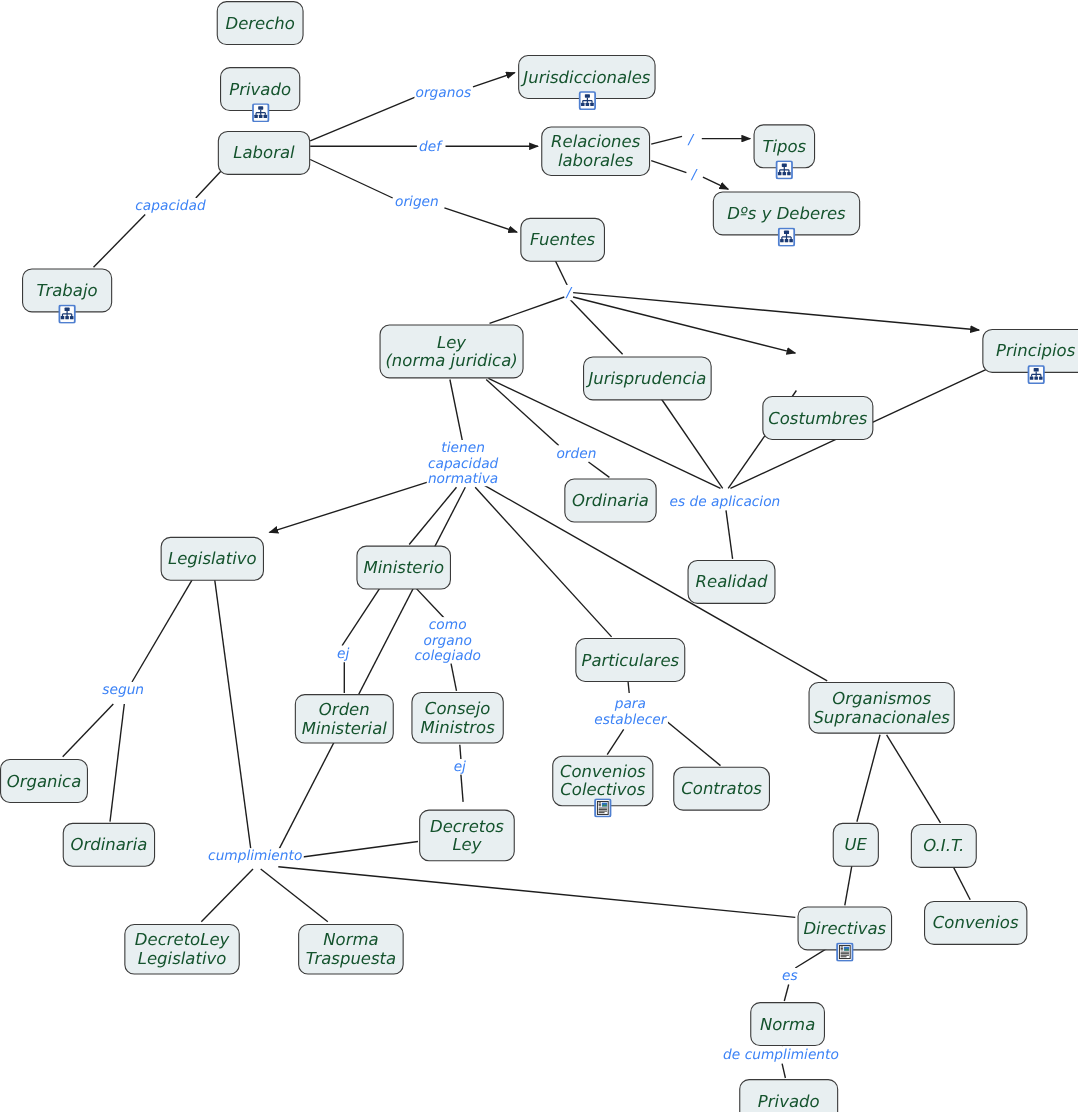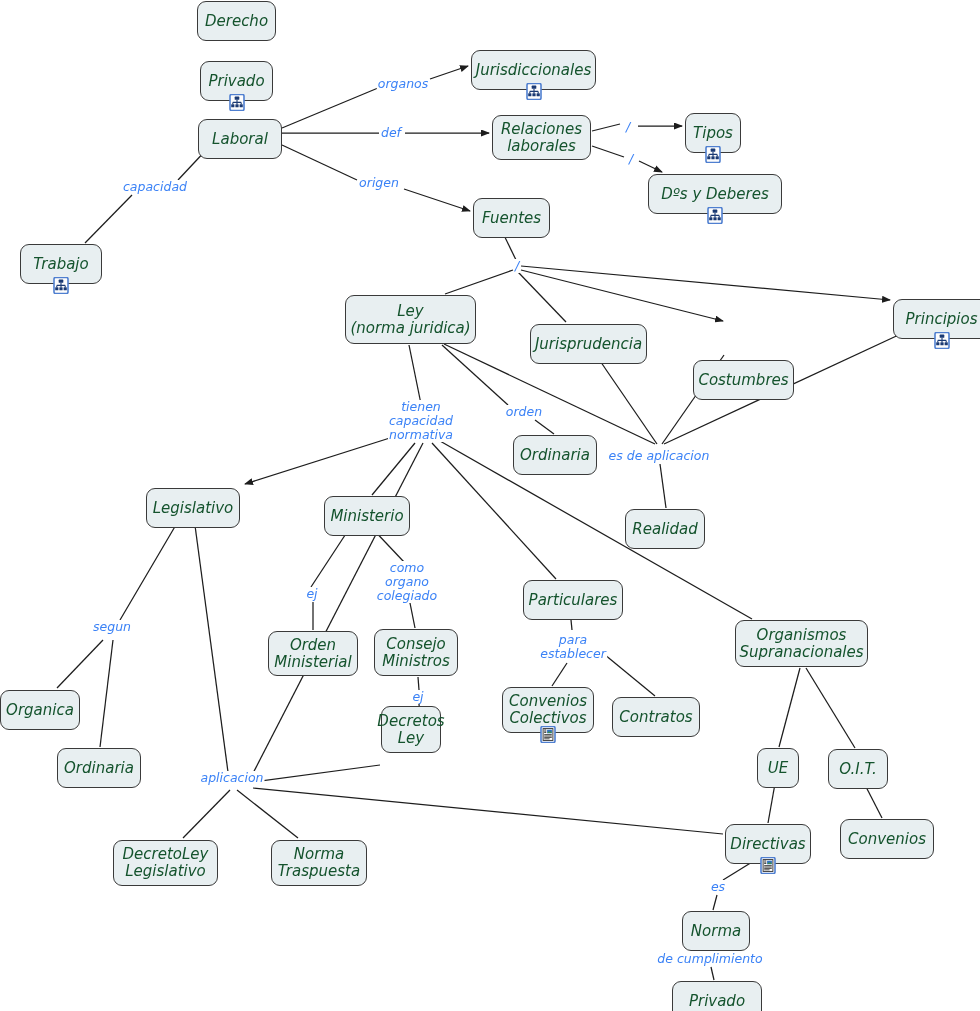--- a/index.html
+++ b/index.html
@@ -200,21 +200,21 @@
       <div class="cmap-node" style="left: 324px; top: 496px; width: 86px; height: 29px;"><span>Ministerio</span></div>
       <div class="cmap-node" style="left: 523px; top: 580px; width: 100px; height: 29px;"><span>Particulares</span></div>
       <div class="cmap-node" style="left: 735px; top: 620px; width: 133px; height: 47px;"><span>Organismos
 Supranacionales</span></div>
       <div class="cmap-node" style="left: 0px; top: 690px; width: 80px; height: 40px;"><span>Organica</span></div>
       <div class="cmap-node" style="left: 57px; top: 748px; width: 84px; height: 29px;"><span>Ordinaria</span></div>
       <div class="cmap-node" style="left: 268px; top: 631px; width: 90px; height: 45px;"><span>Orden
 Ministerial</span></div>
       <div class="cmap-node" style="left: 374px; top: 629px; width: 84px; height: 47px;"><span>Consejo
 Ministros</span></div>
-      <div class="cmap-node" style="left: 381px; top: 706px; width: 60px; height: 47px;"><span>Decretos
+      <div class="cmap-node" style="left: 381px; top: 736px; width: 87px; height: 47px;"><span>Decretos
 Ley</span></div>
       <div class="cmap-node" style="left: 502px; top: 687px; width: 92px; height: 46px;"><span>Convenios
 Colectivos</span><span class="node-badge"><svg viewBox="0 0 17 17" width="17" height="17">
             <rect x="1.5" y="0.5" width="14" height="16" rx="1.5" fill="#fdfdfd" stroke="#4f7fd0" stroke-width="1.6"></rect>
             <rect x="3.6" y="2.6" width="9.8" height="11.8" fill="#ffffff" stroke="#2b2b2b" stroke-width="0.9"></rect>
             <rect x="7.6" y="3.7" width="4.8" height="3.6" fill="#2f6fbf"></rect>
             <path d="M7.9 7.0 L9.3 5.2 L10.4 6.4 L11.4 5.0 L12.2 7.0 Z" fill="#3d8f3d"></path>
             <path d="M4.7 3.9 h2.1 M4.7 5.2 h2.1 M4.7 6.5 h2.1 M4.7 8.6 h7.6 M4.7 10.0 h7.6 M4.7 11.4 h7.6 M4.7 12.8 h5.4" stroke="#2b2b2b" stroke-width="0.85"></path>
           </svg></span></div>
       <div class="cmap-node" style="left: 612px; top: 697px; width: 88px; height: 29px;"><span>Contratos</span></div>
@@ -249,18 +249,18 @@
       <div class="link-label" style="left: 524px; top: 412px;">orden</div>
       <div class="link-label" style="left: 659px; top: 456px;">es de aplicacion</div>
       <div class="link-label" style="left: 112px; top: 627px;">segun</div>
       <div class="link-label" style="left: 312px; top: 594px;">ej</div>
       <div class="link-label" style="left: 407px; top: 582px;">como
 organo
 colegiado</div>
       <div class="link-label" style="left: 418px; top: 697px;">ej</div>
       <div class="link-label" style="left: 573px; top: 647px;">para
 establecer</div>
-      <div class="link-label" style="left: 232px; top: 778px;">aplicacion</div>
+      <div class="link-label" style="left: 232px; top: 778px;">cumplimiento</div>
       <div class="link-label" style="left: 718px; top: 887px;">es</div>
       <div class="link-label" style="left: 710px; top: 959px;">de cumplimiento</div>
     </div>
 
 </div>
 
 </body></html>

